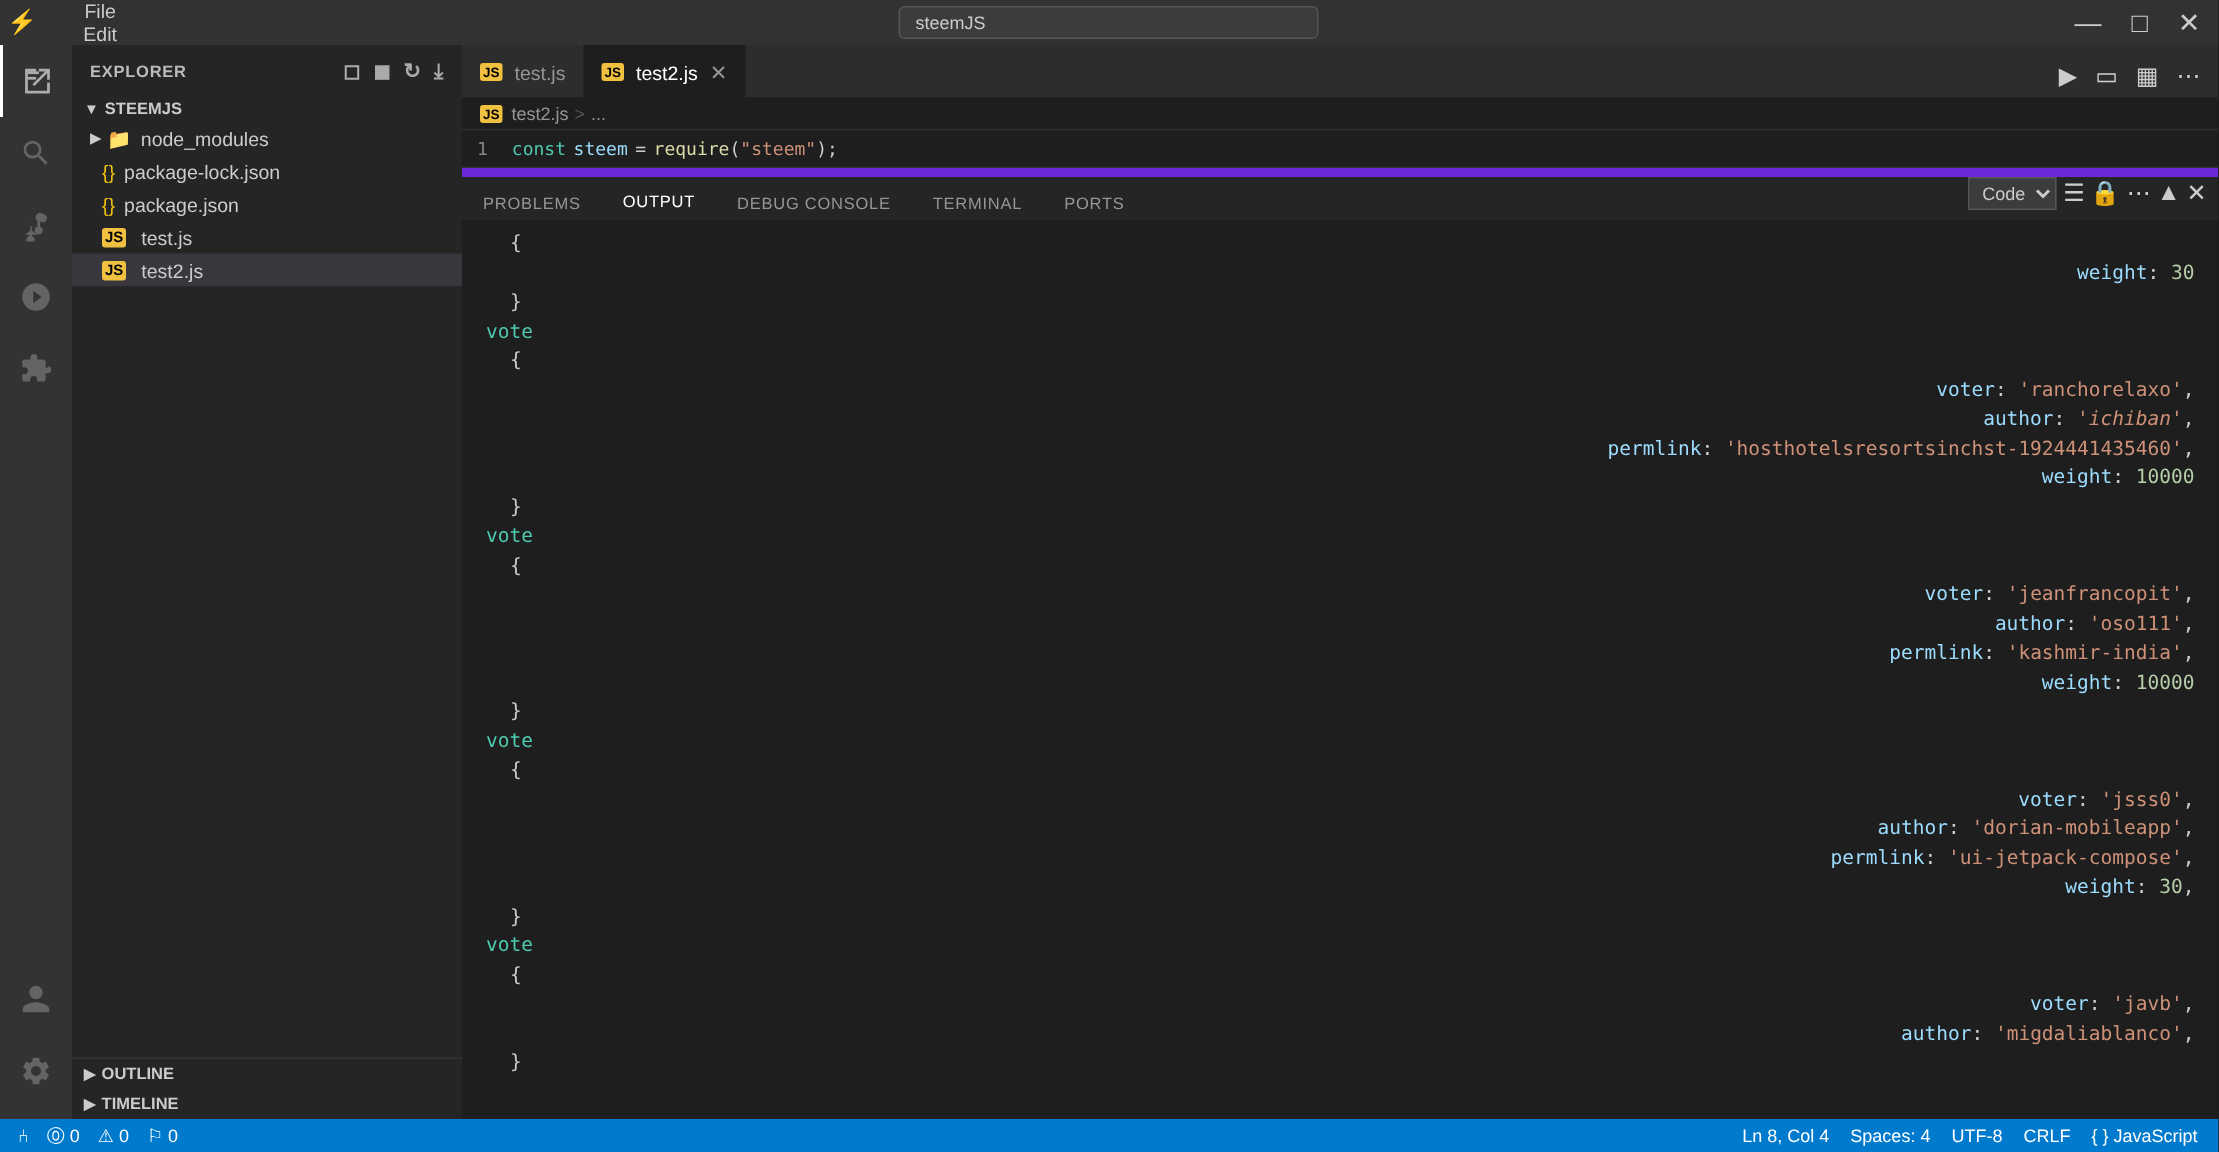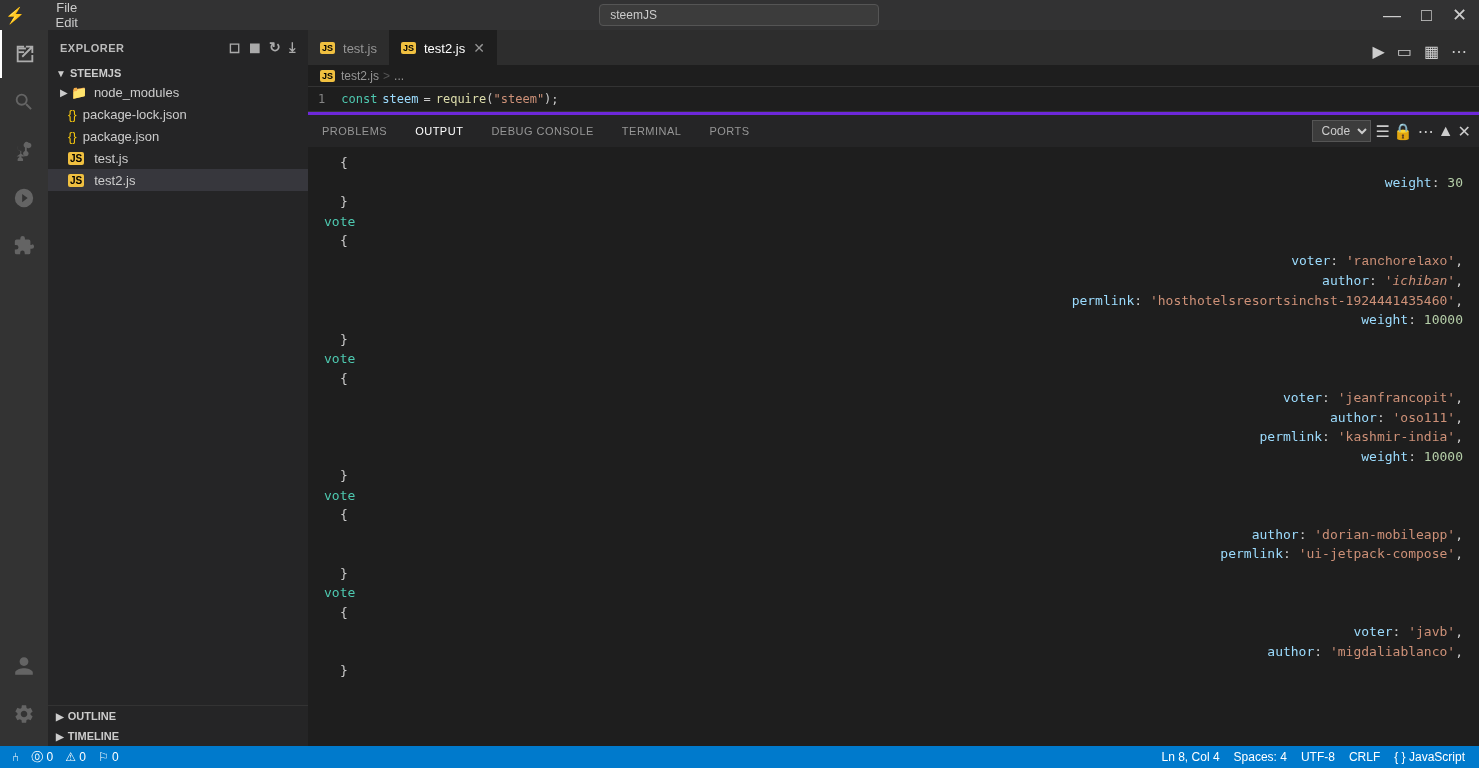--- a/index.html
+++ b/index.html
@@ -276,23 +276,23 @@
       color: #ccc;
       border-bottom: 1px solid #333;
     }
     .line-num { color: #858585; margin-right: 16px; }
 
     
     .panel-tabs {
       height: 35px;
       background: #252526;
       display: flex;
-      align-items: center;
-      flex-shrink: 0;
-      border-top: 3px solid #6d28d9;
+      align-items: flex-start;
+      flex-shrink: 0;
+      border-top: 6px solid #6d28d9;
     }
     .panel-tab {
       padding: 0 14px;
       height: 35px;
       display: flex;
       align-items: center;
       font-size: 11px;
       text-transform: uppercase;
       color: #969696;
       cursor: pointer;
@@ -560,36 +560,38 @@
         <span title="Close">✕</span>
       </div>
     </div>
 
     <div class="output-content">
       <div class="line indent1">{</div>
       <div class="line indent2">  <span style="color:#9cdcfe;">weight</span>: <span style="color:#b5cea8;">30</span></div>
       <div class="line indent1">}</div>
       <div class="line"><span style="color:#4ec9b0;">vote</span></div>
       <div class="line indent1">{</div>
-      <div class="line indent2">  <span style="color:#9cdcfe;">voter</span>: <span style="color:#ce9178;font-family:Liberation Mono, monospace;">'ranchorelaxo'</span>,</div>
+      <div class="line indent2">  <span style="color:#9cdcfe;">voter</span>: <span style="color:#ce9178;">'ranchorelaxo'</span>,</div>
       <div class="line indent2">  <span style="color:#9cdcfe;">author</span>: <span style="color:#ce9178;font-style:italic;">'ichiban'</span>,</div>
       <div class="line indent2">  <span style="color:#9cdcfe;">permlink</span>: <span style="color:#ce9178;">'hosthotelsresortsinchst-1924441435460'</span>,</div>
       <div class="line indent2">  <span style="color:#9cdcfe;">weight</span>: <span style="color:#b5cea8;">10000</span></div>
       <div class="line indent1">}</div>
       <div class="line"><span style="color:#4ec9b0;">vote</span></div>
       <div class="line indent1">{</div>
       <div class="line indent2">  <span style="color:#9cdcfe;">voter</span>: <span style="color:#ce9178;">'jeanfrancopit'</span>,</div>
       <div class="line indent2">  <span style="color:#9cdcfe;">author</span>: <span style="color:#ce9178;">'oso111'</span>,</div>
       <div class="line indent2">  <span style="color:#9cdcfe;">permlink</span>: <span style="color:#ce9178;">'kashmir-india'</span>,</div>
       <div class="line indent2">  <span style="color:#9cdcfe;">weight</span>: <span style="color:#b5cea8;">10000</span></div>
       <div class="line indent1">}</div>
       <div class="line"><span style="color:#4ec9b0;">vote</span></div>
       <div class="line indent1">{</div>
+      <div class="line indent2">  <span style="color:#9cdcfe;">voter</span>: <span style="color:#ce9178;">'jsss0'</span>,</div>
       <div class="line indent2">  <span style="color:#9cdcfe;">author</span>: <span style="color:#ce9178;">'dorian-mobileapp'</span>,</div>
       <div class="line indent2">  <span style="color:#9cdcfe;">permlink</span>: <span style="color:#ce9178;">'ui-jetpack-compose'</span>,</div>
+      <div class="line indent2">  <span style="color:#9cdcfe;">weight</span>: <span style="color:#b5cea8;">30</span>,</div>
       <div class="line indent1">}</div>
       <div class="line"><span style="color:#4ec9b0;">vote</span></div>
       <div class="line indent1">{</div>
       <div class="line indent2">  <span style="color:#9cdcfe;">voter</span>: <span style="color:#ce9178;">'javb'</span>,</div>
       <div class="line indent2">  <span style="color:#9cdcfe;">author</span>: <span style="color:#ce9178;">'migdaliablanco'</span>,</div>
       <div class="line indent1">}</div>
     </div>
   </div>
 </div>
 

